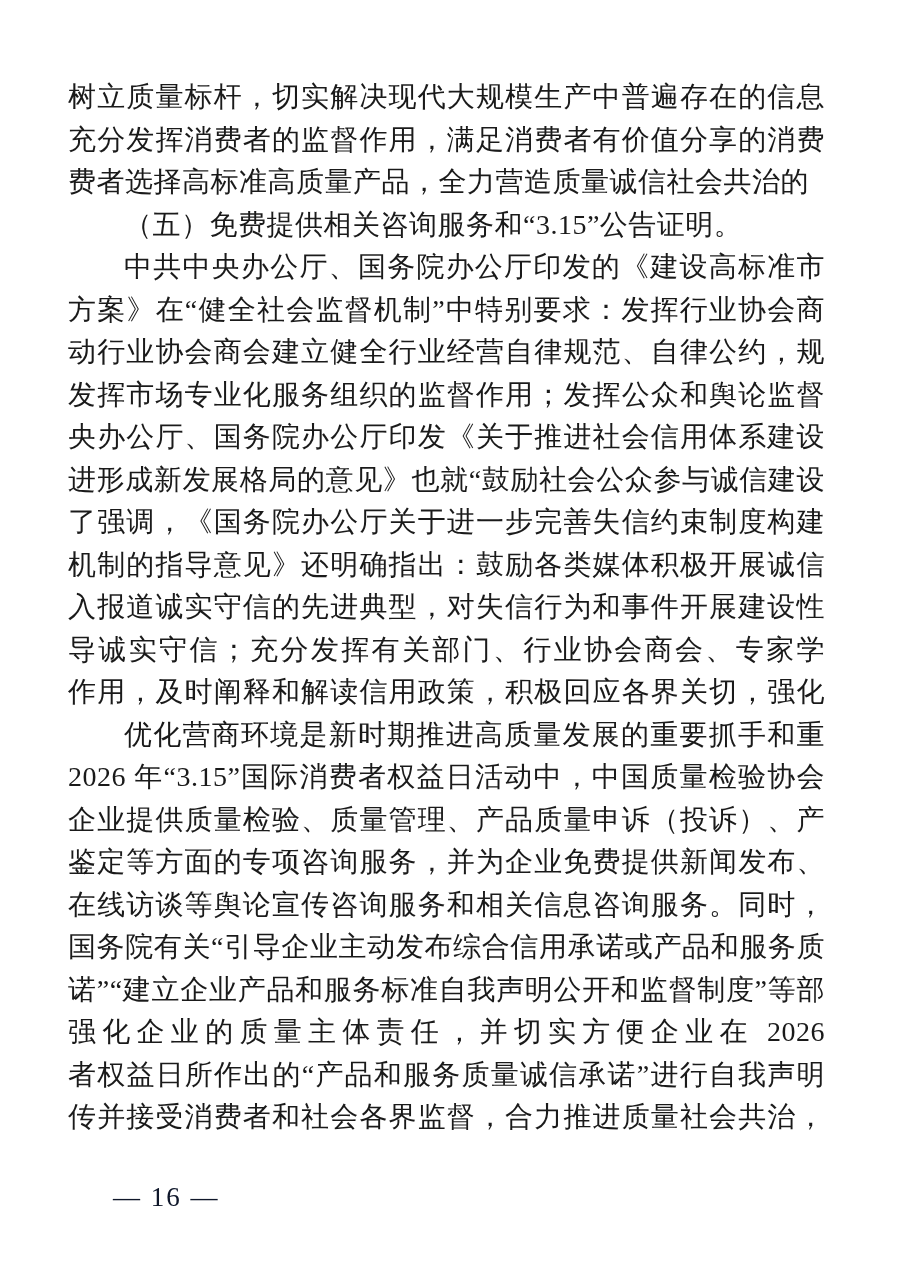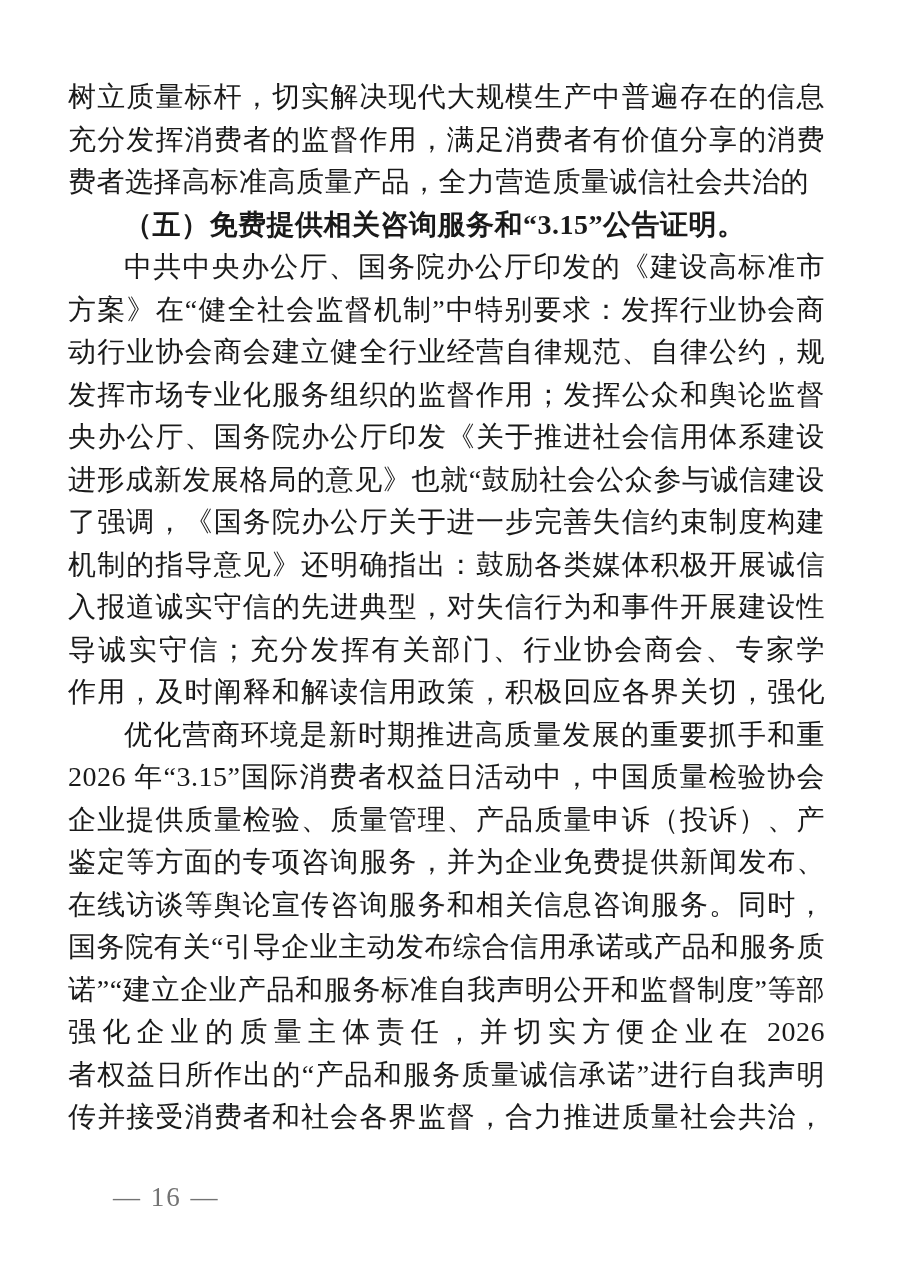--- a/index.html
+++ b/index.html
@@ -32,30 +32,30 @@
   }
   .line.fill {
     text-align: justify;
     text-align-last: justify;
     text-justify: inter-character;
   }
   .line.indent {
     text-indent: 2em;
   }
   .line.bold {
-    font-weight: bold;
+    font-weight: normal;
   }
   .footer {
     position: absolute;
     top: 1176px;
     left: 113px;
     font-size: 27px;
     line-height: 42px;
     letter-spacing: 2px;
-    color: #737373;
+    color: #0f172a;
   }
 </style>
 </head>
 <body>
 
 <div class="page">
   <div class="content">
       <div class="line fill">树立质量标杆，切实解决现代大规模生产中普遍存在的信息不对称问题，</div>
       <div class="line fill">充分发挥消费者的监督作用，满足消费者有价值分享的消费需求，引导消</div>
       <div class="line">费者选择高标准高质量产品，全力营造质量诚信社会共治的社会氛围。</div>

